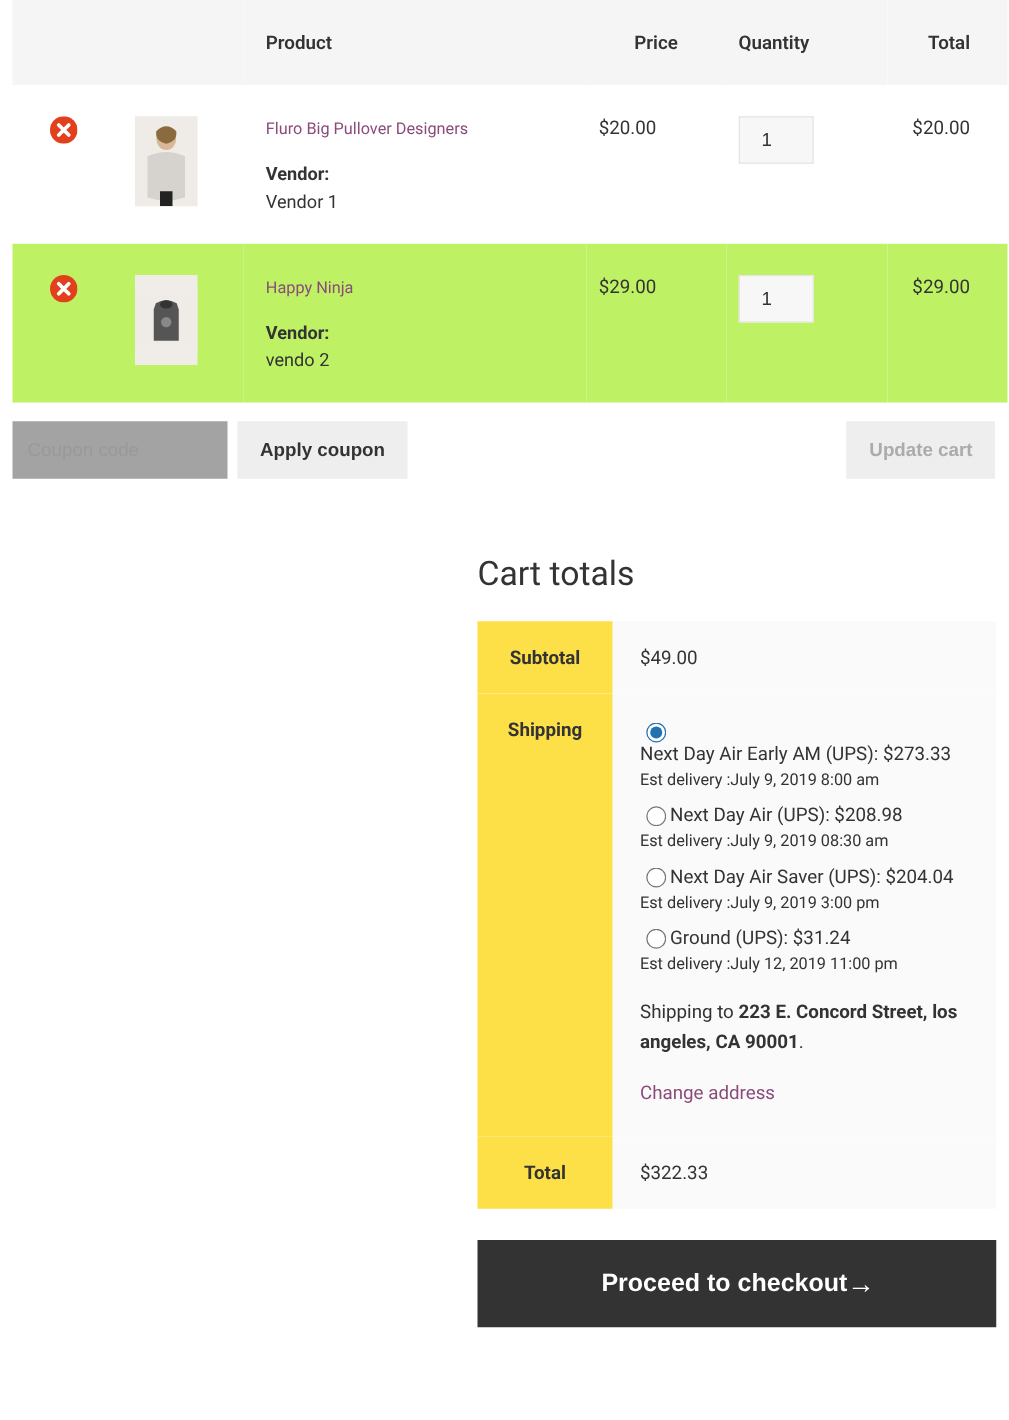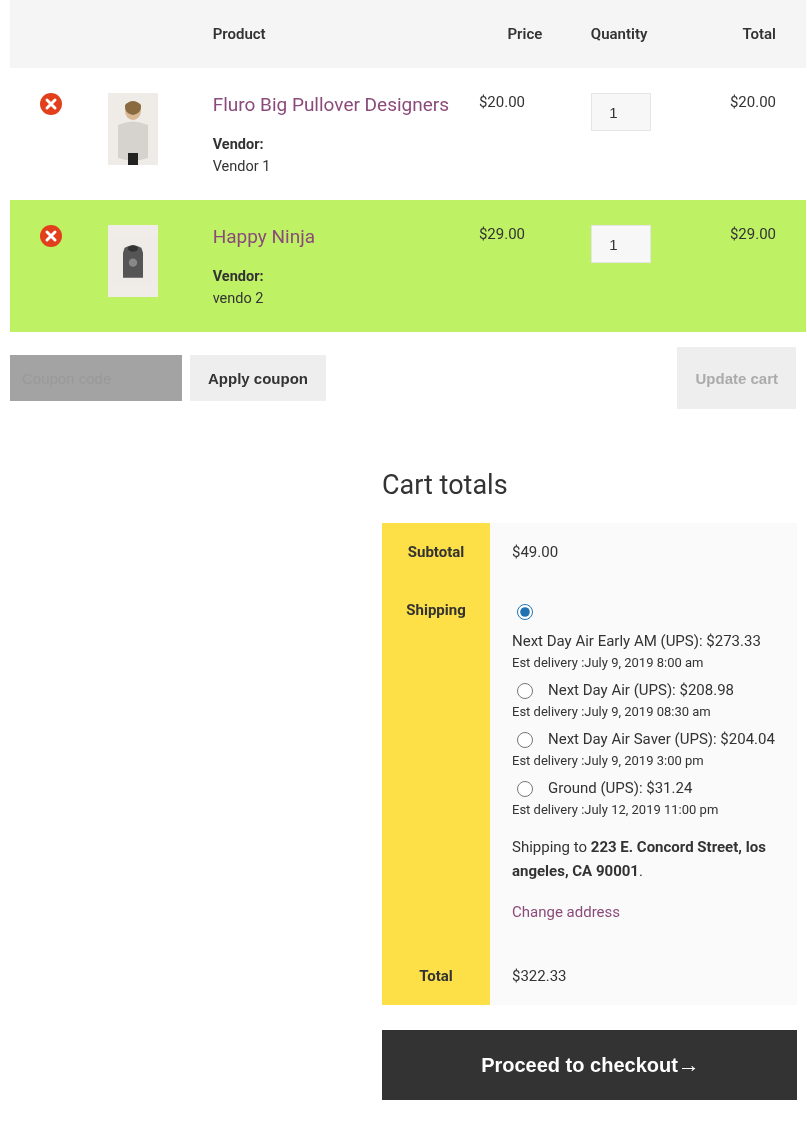--- a/index.html
+++ b/index.html
@@ -56,21 +56,21 @@
     display: flex;
     align-items: center;
     justify-content: center;
     margin-left: 10px;
   }
   .thumb svg { display: block; }
   .product-link {
     color: #8a4b7a;
     text-decoration: none;
     font-weight: 400;
-    font-size: 19px;
+    font-size: 13px;
   }
   .vendor-label {
     display: block;
     margin-top: 20px;
     font-weight: 700;
     font-size: 14.5px;
     color: #333;
   }
   .vendor-name {
     display: block;
@@ -110,21 +110,21 @@
     background: #eeeeee;
     border: none;
     padding: 0 18px;
     font-weight: 700;
     font-size: 15px;
     color: #333;
     cursor: pointer;
   }
   .spacer { flex: 1; }
   .update-btn {
-    height: 62px;
+    height: 46px;
     background: #eeeeee;
     border: none;
     padding: 0 18px;
     font-weight: 700;
     font-size: 15px;
     color: #ababab;
     cursor: default;
   }
   .totals-section {
     width: 415px;
@@ -158,21 +158,21 @@
     padding: 20px 22px;
     font-size: 15px;
     color: #333;
     vertical-align: top;
   }
   .ship-options { list-style: none; margin: 0 0 18px 0; padding: 0; }
   .ship-option { margin-bottom: 2px; }
   .ship-option label {
     display: flex;
     align-items: center;
-    gap: 12px;
+    gap: 0;
     font-size: 15px;
     color: #333;
     cursor: pointer;
     flex-wrap: wrap;
   }
   .ship-option input[type="radio"] {
     width: 16px;
     height: 16px;
     accent-color: #2271b1;
     flex-shrink: 0;

